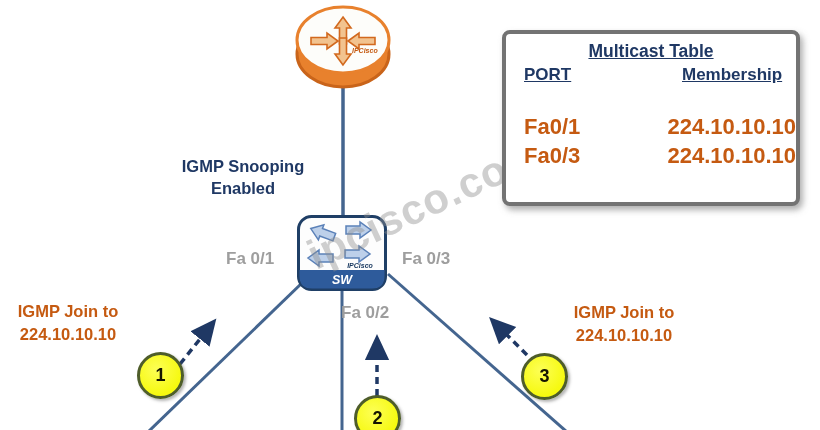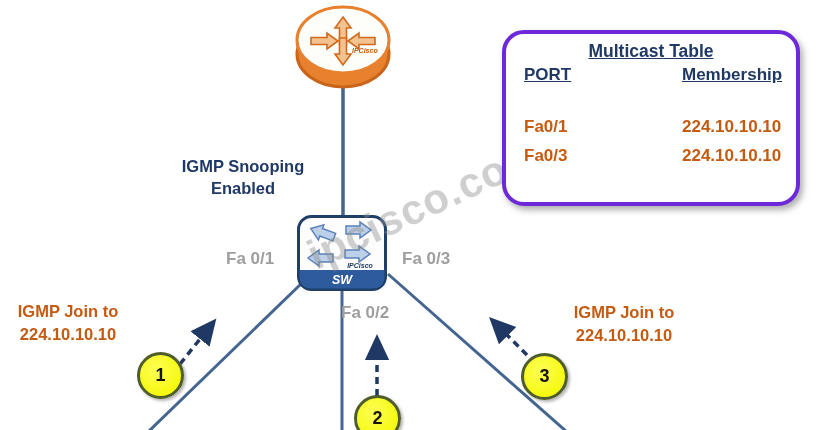--- a/index.html
+++ b/index.html
@@ -62,40 +62,40 @@
     z-index: 5;
   }
   .step-1 { left: 137px; top: 352px; }
   .step-2 { left: 354px; top: 395px; }
   .step-3 { left: 521px; top: 353px; }
 
   
   .mcast-table {
     left: 502px; top: 30px; width: 298px; height: 176px;
     background: #ffffff;
-    border: 4px solid #6d28d9; border-radius: 22px;
+    border: 4px solid #737373; border-radius: 8px;
     box-shadow: 3px 4px 6px rgba(110,110,110,0.55);
     z-index: 6;
     padding-top: 7px;
     color: #1F3864;
   }
   .mcast-title {
     text-align: center; font-size: 17.5px; font-weight: bold;
     text-decoration: underline; color: #1F3864;
   }
   .mcast-header {
     display: flex; margin-top: 3px;
     font-size: 17px; font-weight: bold; color: #1F3864;
   }
   .mcast-header .col-port, .mcast-header .col-mem { text-decoration: underline; }
   .col-port { padding-left: 18px; width: 129px; }
   .col-mem  { flex: 1; margin-left: 47px; }
   .mcast-rows { margin-top: 27px; }
   .mt-row {
-    display: flex; font-size: 17px; font-weight: bold; line-height: 29px;
+    display: flex; font-size: 22px; font-weight: bold; line-height: 29px;
   }
 </style>
 </head>
 <body>
 
 <div class="canvas">
 
   <svg id="wires" width="820" height="430" viewBox="0 0 820 430">
     <defs>
       <marker id="ah" markerWidth="9" markerHeight="8" refX="5.5" refY="3.5" orient="auto">

